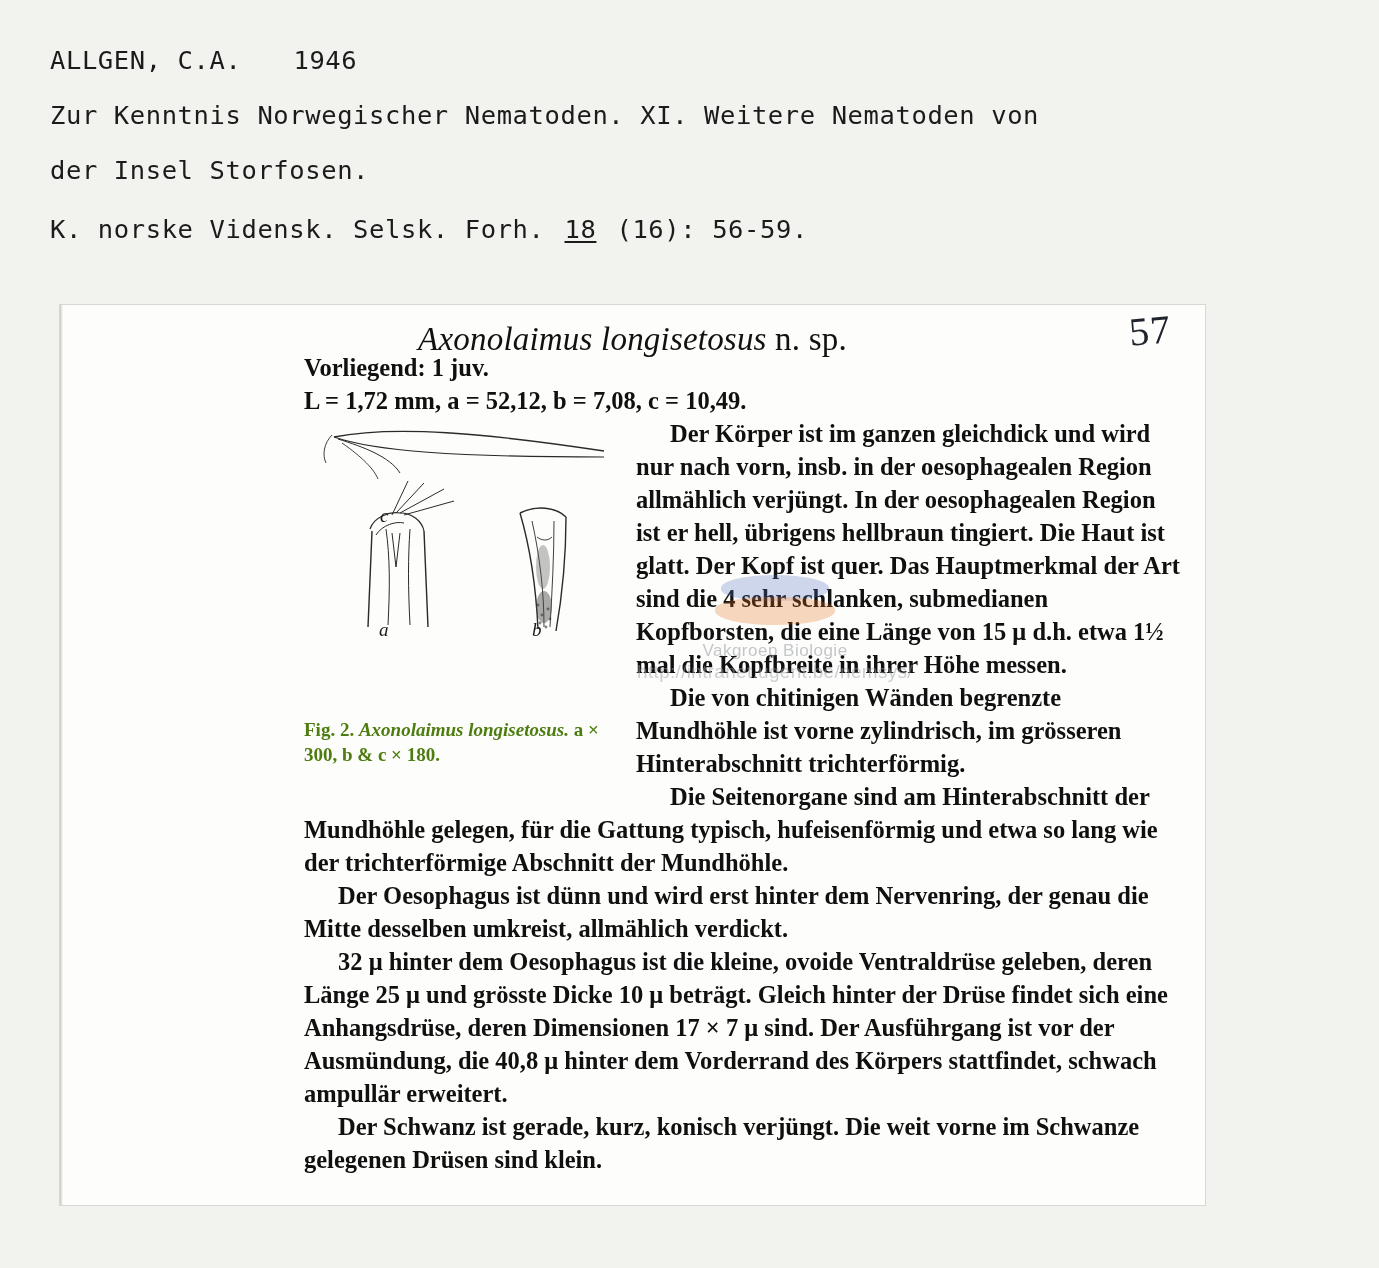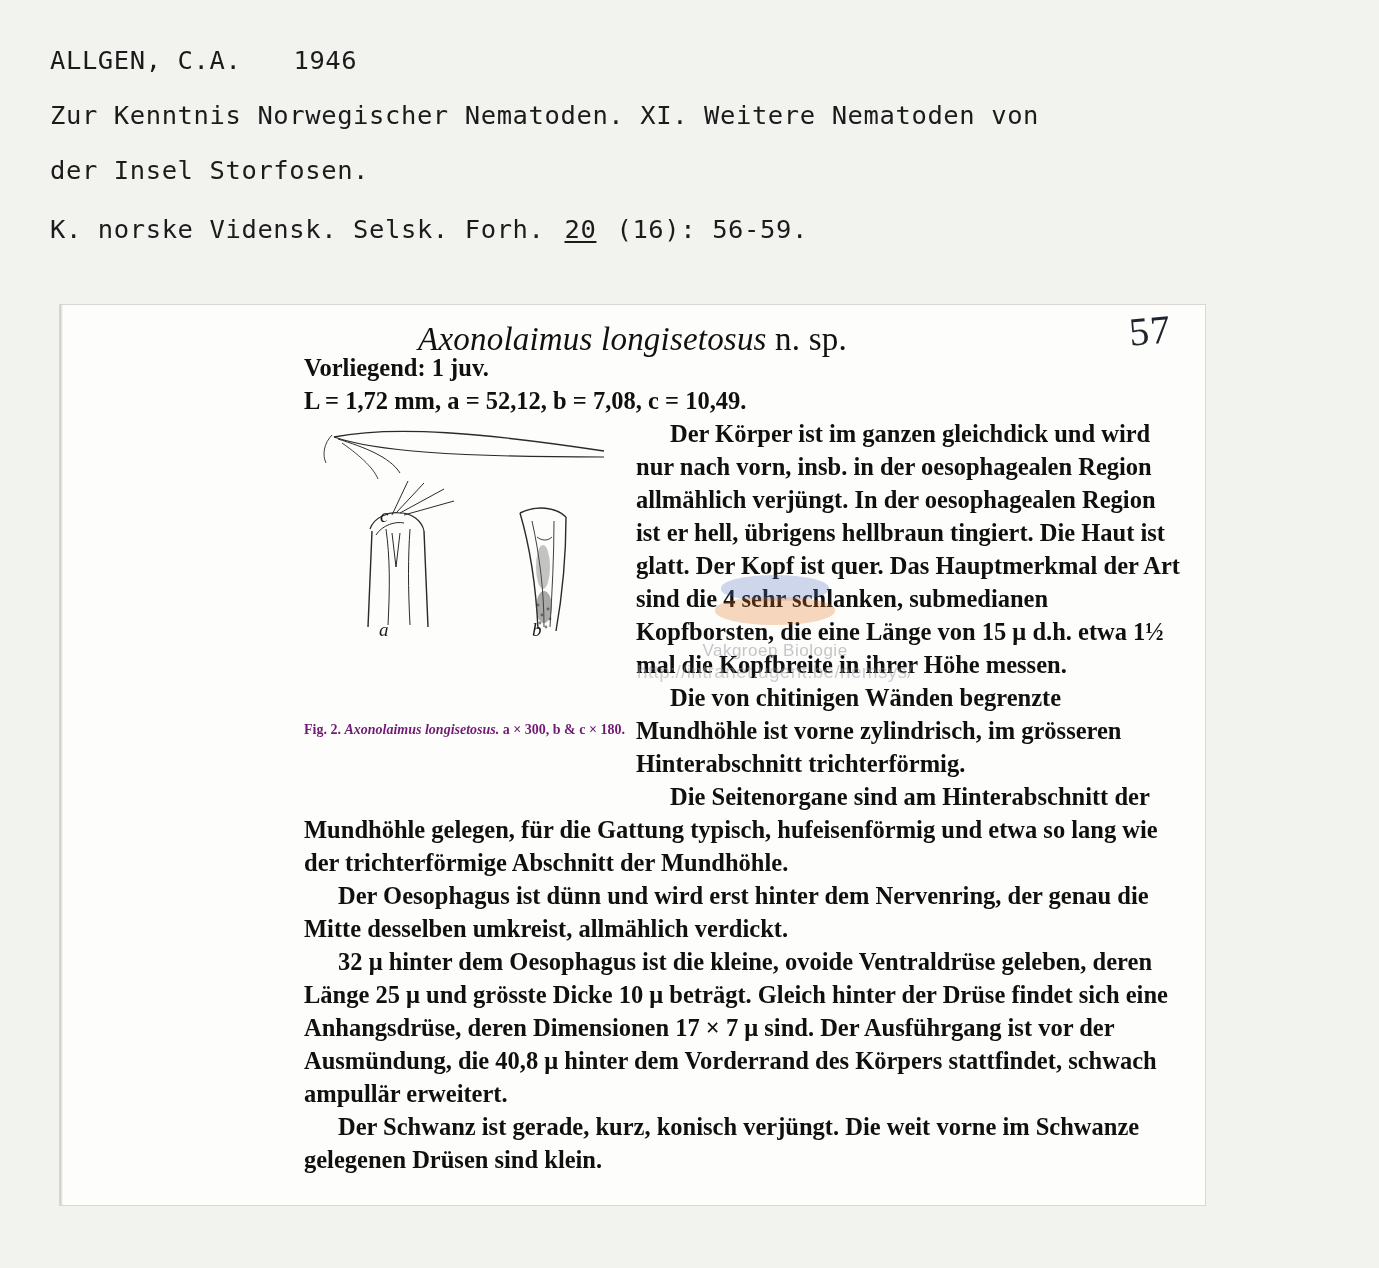--- a/index.html
+++ b/index.html
@@ -100,24 +100,24 @@
   .fig-box {
     position: relative;
     width: 332px;
     height: 382px;
   }
   .fig-caption {
     position: absolute;
     left: 0;
     top: 300px;
     width: 330px;
-    font-size: 14px;
+    font-size: 19px;
     line-height: 25px;
     font-weight: bold;
-    color: #701a75;
+    color: #4d7c0f;
   }
   .fig-caption .ital { font-style: italic; }
 
   .fig-label {
     position: absolute;
     font-style: italic;
     font-size: 19px;
     font-weight: normal;
     color: #1a1a1a;
   }
@@ -178,21 +178,21 @@
   <div class="line-author">
     <span>ALLGEN, C.A.</span><span class="gap-lg"></span><span>1946</span>
   </div>
   <div class="line-title">
     <span>Zur Kenntnis Norwegischer Nematoden.  XI. Weitere Nematoden von</span>
   </div>
   <div class="line-title">
     <span>der Insel Storfosen.</span>
   </div>
   <div style="margin-top:18px;">
-    <span>K. norske Vidensk. Selsk. Forh.</span><span class="gap-sm"></span><span class="underline">20</span><span class="gap-sm"></span><span>(16): 56-59.</span>
+    <span>K. norske Vidensk. Selsk. Forh.</span><span class="gap-sm"></span><span class="underline">18</span><span class="gap-sm"></span><span>(16): 56-59.</span>
   </div>
 </div>
 
 <div class="clipping">
 
   <div class="page-number">57</div>
 
   <div class="sp-title">
     <span class="ital">Axonolaimus longisetosus</span>
     <span>n. sp.</span>

